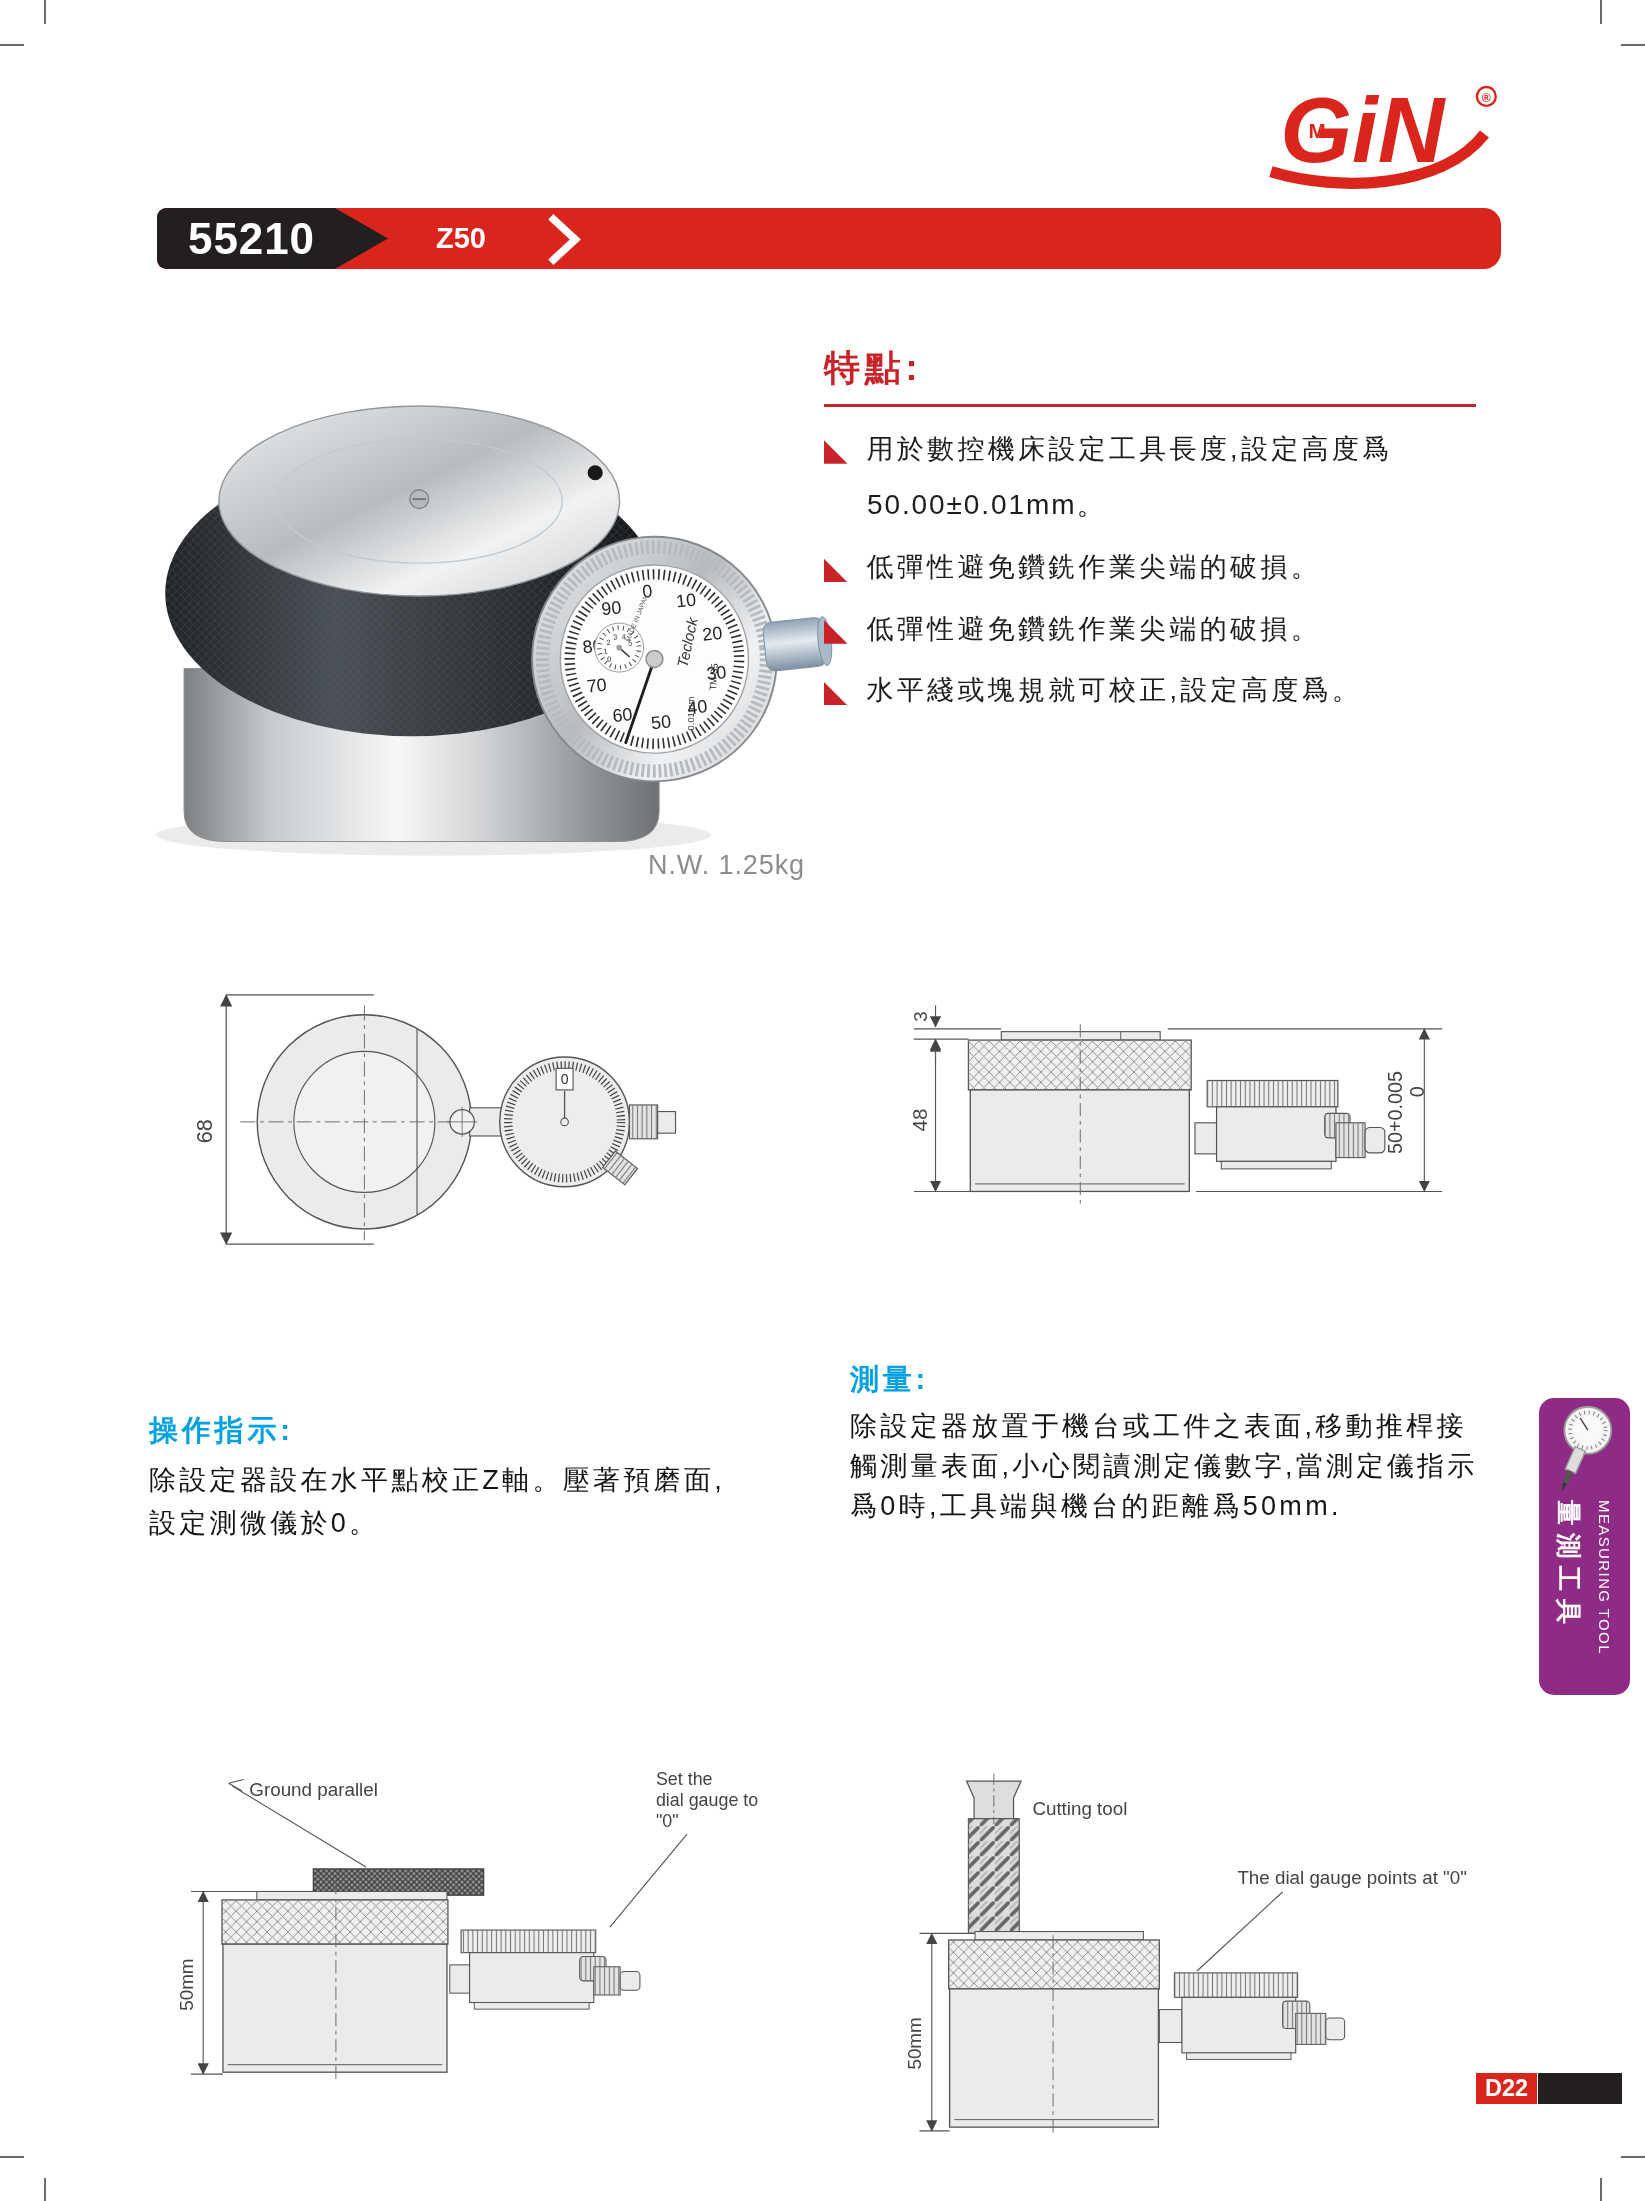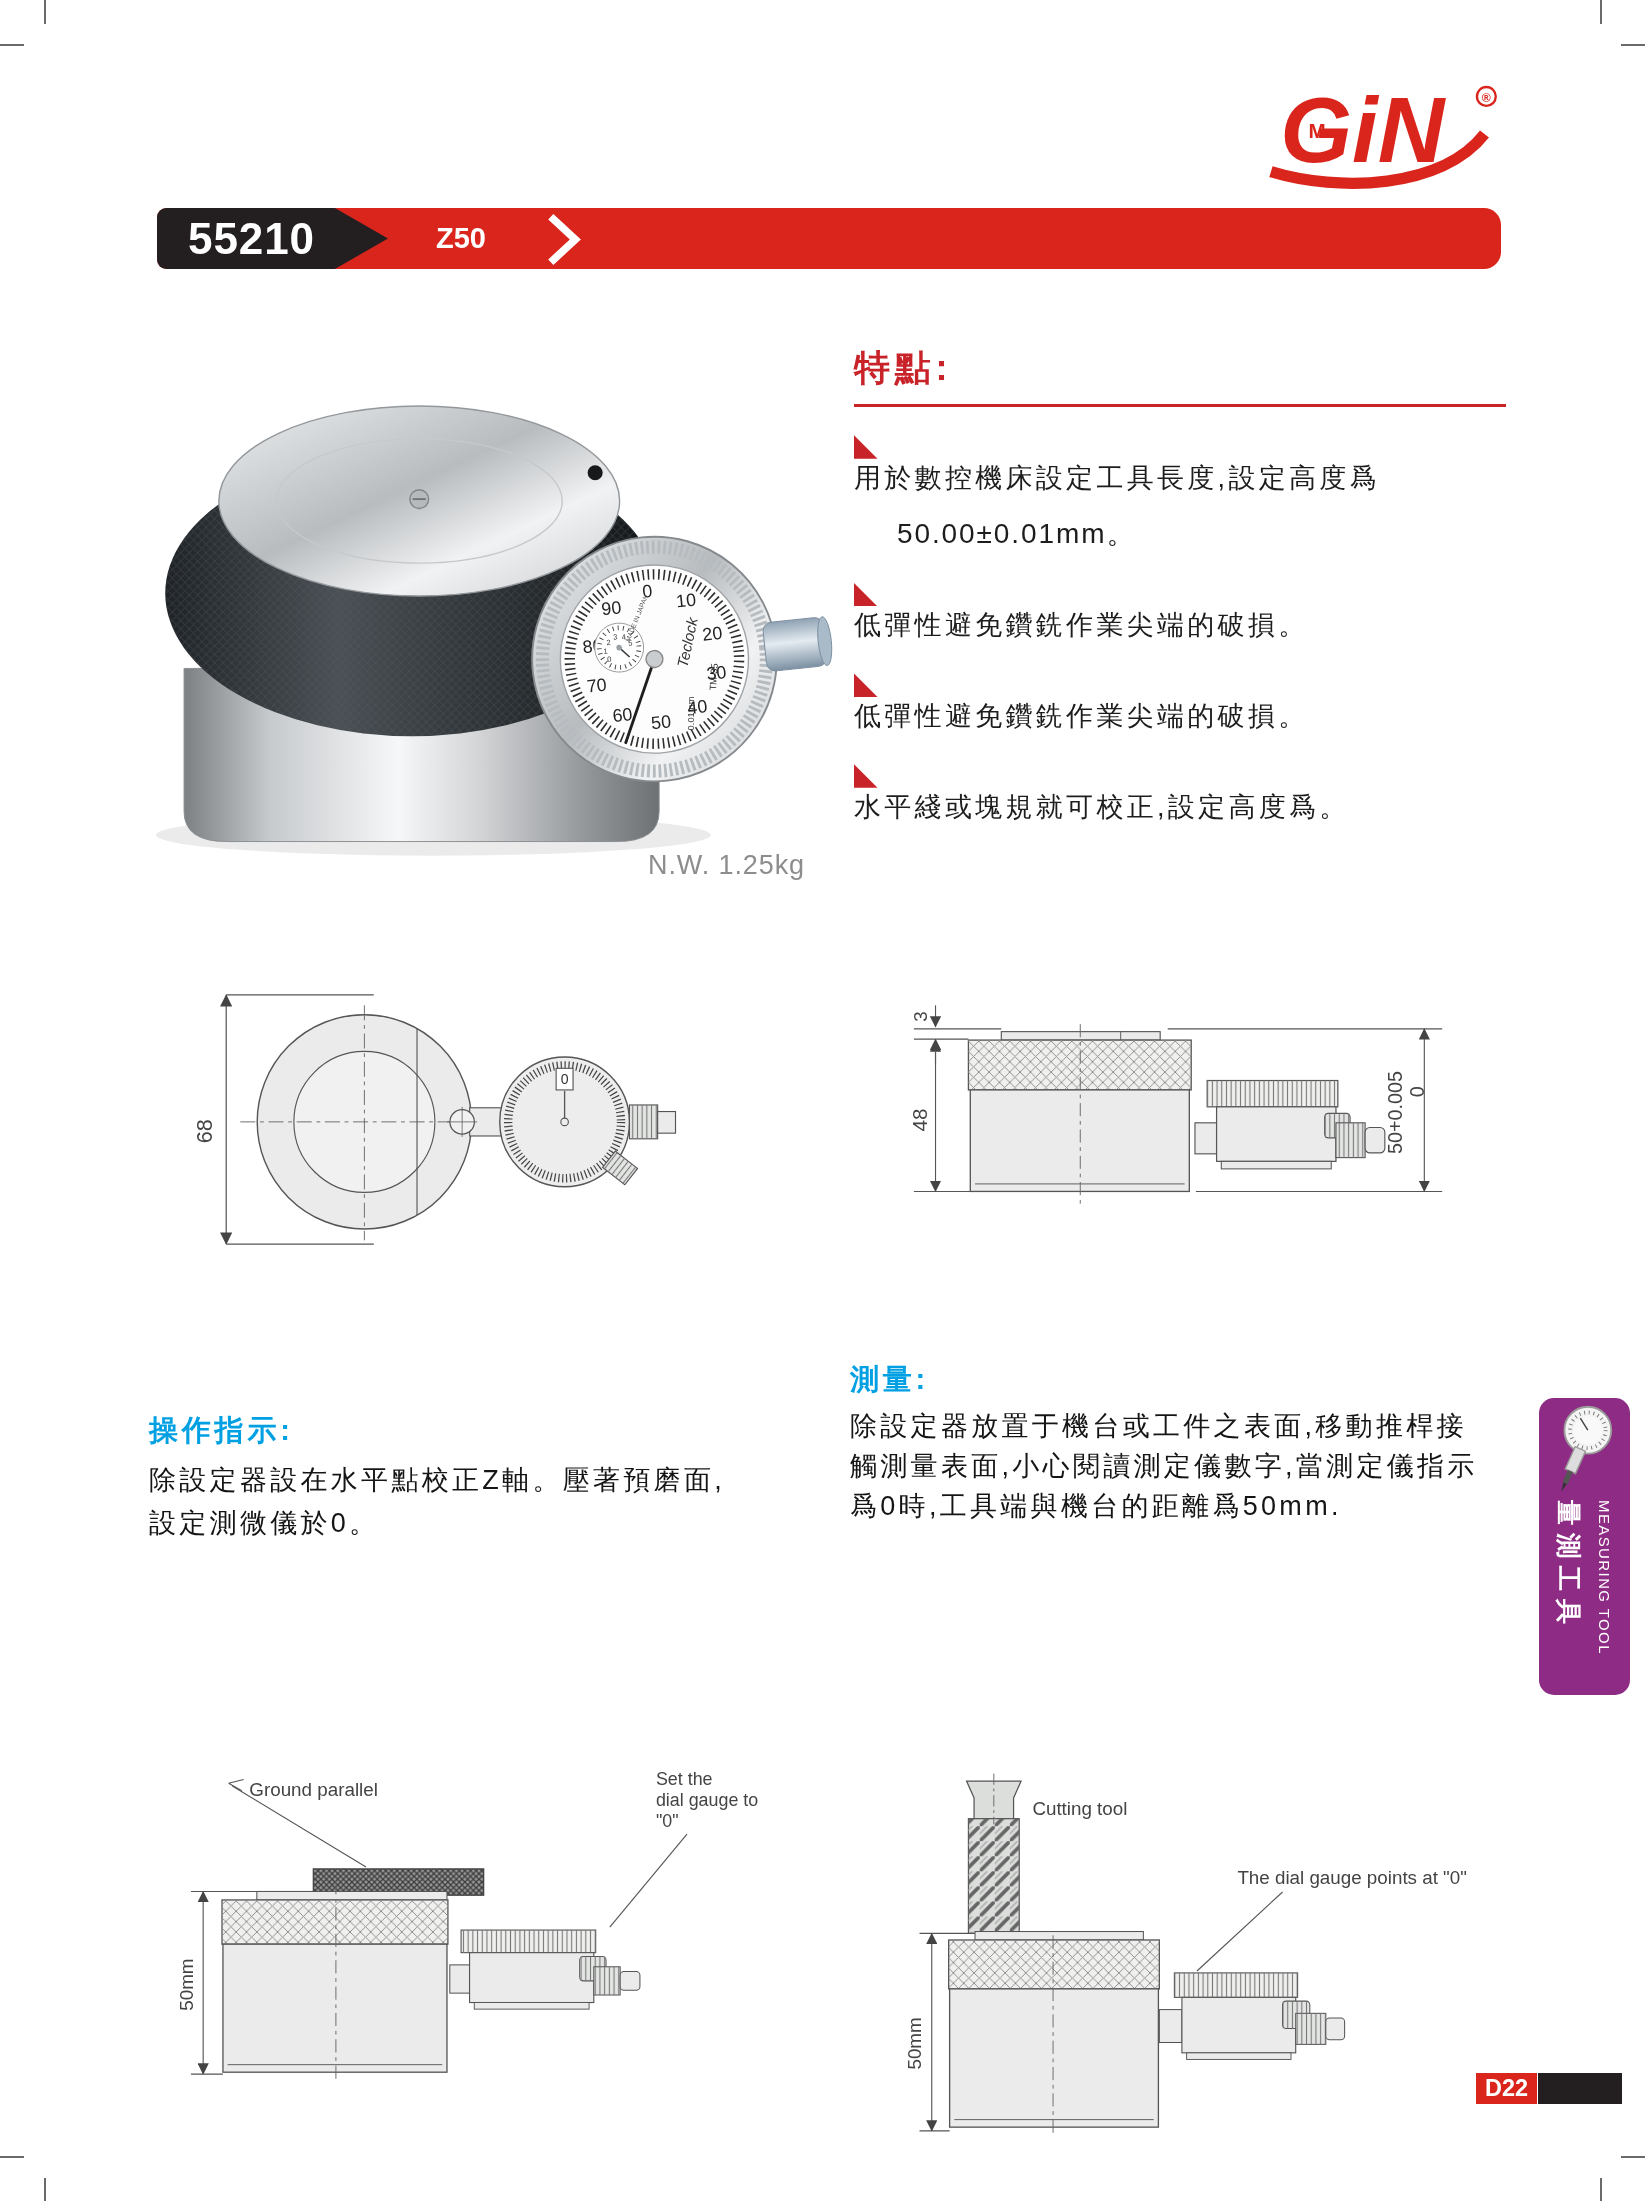--- a/index.html
+++ b/index.html
@@ -15,24 +15,24 @@
   #hdr-num{left:169px;top:208px;width:165px;height:77px;line-height:61px;text-align:center;
            color:#fff;font-size:44px;font-weight:bold;letter-spacing:0.9px;}
   #hdr-model{left:400px;top:208px;width:122px;height:61px;line-height:61px;text-align:center;
              color:#fff;font-size:29px;font-weight:bold;}
   #hdr-title{left:605px;top:208px;height:61px;display:flex;align-items:center;color:#fff;white-space:nowrap;}
   #hdr-title .zh{font-size:40px;font-weight:bold;letter-spacing:8.5px;}
   #hdr-title .en{font-size:27px;font-weight:bold;margin-left:9.4px;letter-spacing:0px;}
   
   #logo{left:1254px;top:66px;width:254px;height:137px;}
   
-  #features{left:854px;top:344px;width:652px;}
+  #features{left:824px;top:344px;width:652px;}
   #features h2{margin:0;font-size:36px;font-weight:bold;color:#c9232a;letter-spacing:4.7px;}
   #features .rule{height:2.8px;background:#c9232a;margin-top:11.3px;margin-bottom:22.6px;}
-  .feat{display:flex;align-items:flex-start;margin-bottom:22.6px;flex-direction:column;}
+  .feat{display:flex;align-items:center;margin-bottom:22.6px;}
   .tri{flex:0 0 auto;width:23.5px;height:23.5px;background:#c9232a;margin:5.6px 19px 0 0;
        clip-path:polygon(0 0,0 100%,100% 100%);}
   .feat .txt{font-size:27px;line-height:39px;letter-spacing:3.3px;color:#1d1d1d;}
   .feat-sub{margin:-5.6px 0 24.5px 43px;font-size:28px;letter-spacing:1.9px;color:#1d1d1d;}
   
   #nw{left:648px;top:850px;font-size:27px;color:#8d8d8d;letter-spacing:0.9px;}
   
   .instr-h{font-weight:bold;font-size:29px;color:#00a0e3;letter-spacing:3.8px;}
   .instr-t{font-size:27px;color:#151515;letter-spacing:3.3px;line-height:43px;white-space:nowrap;}
   #op{left:149px;top:1411px;}

